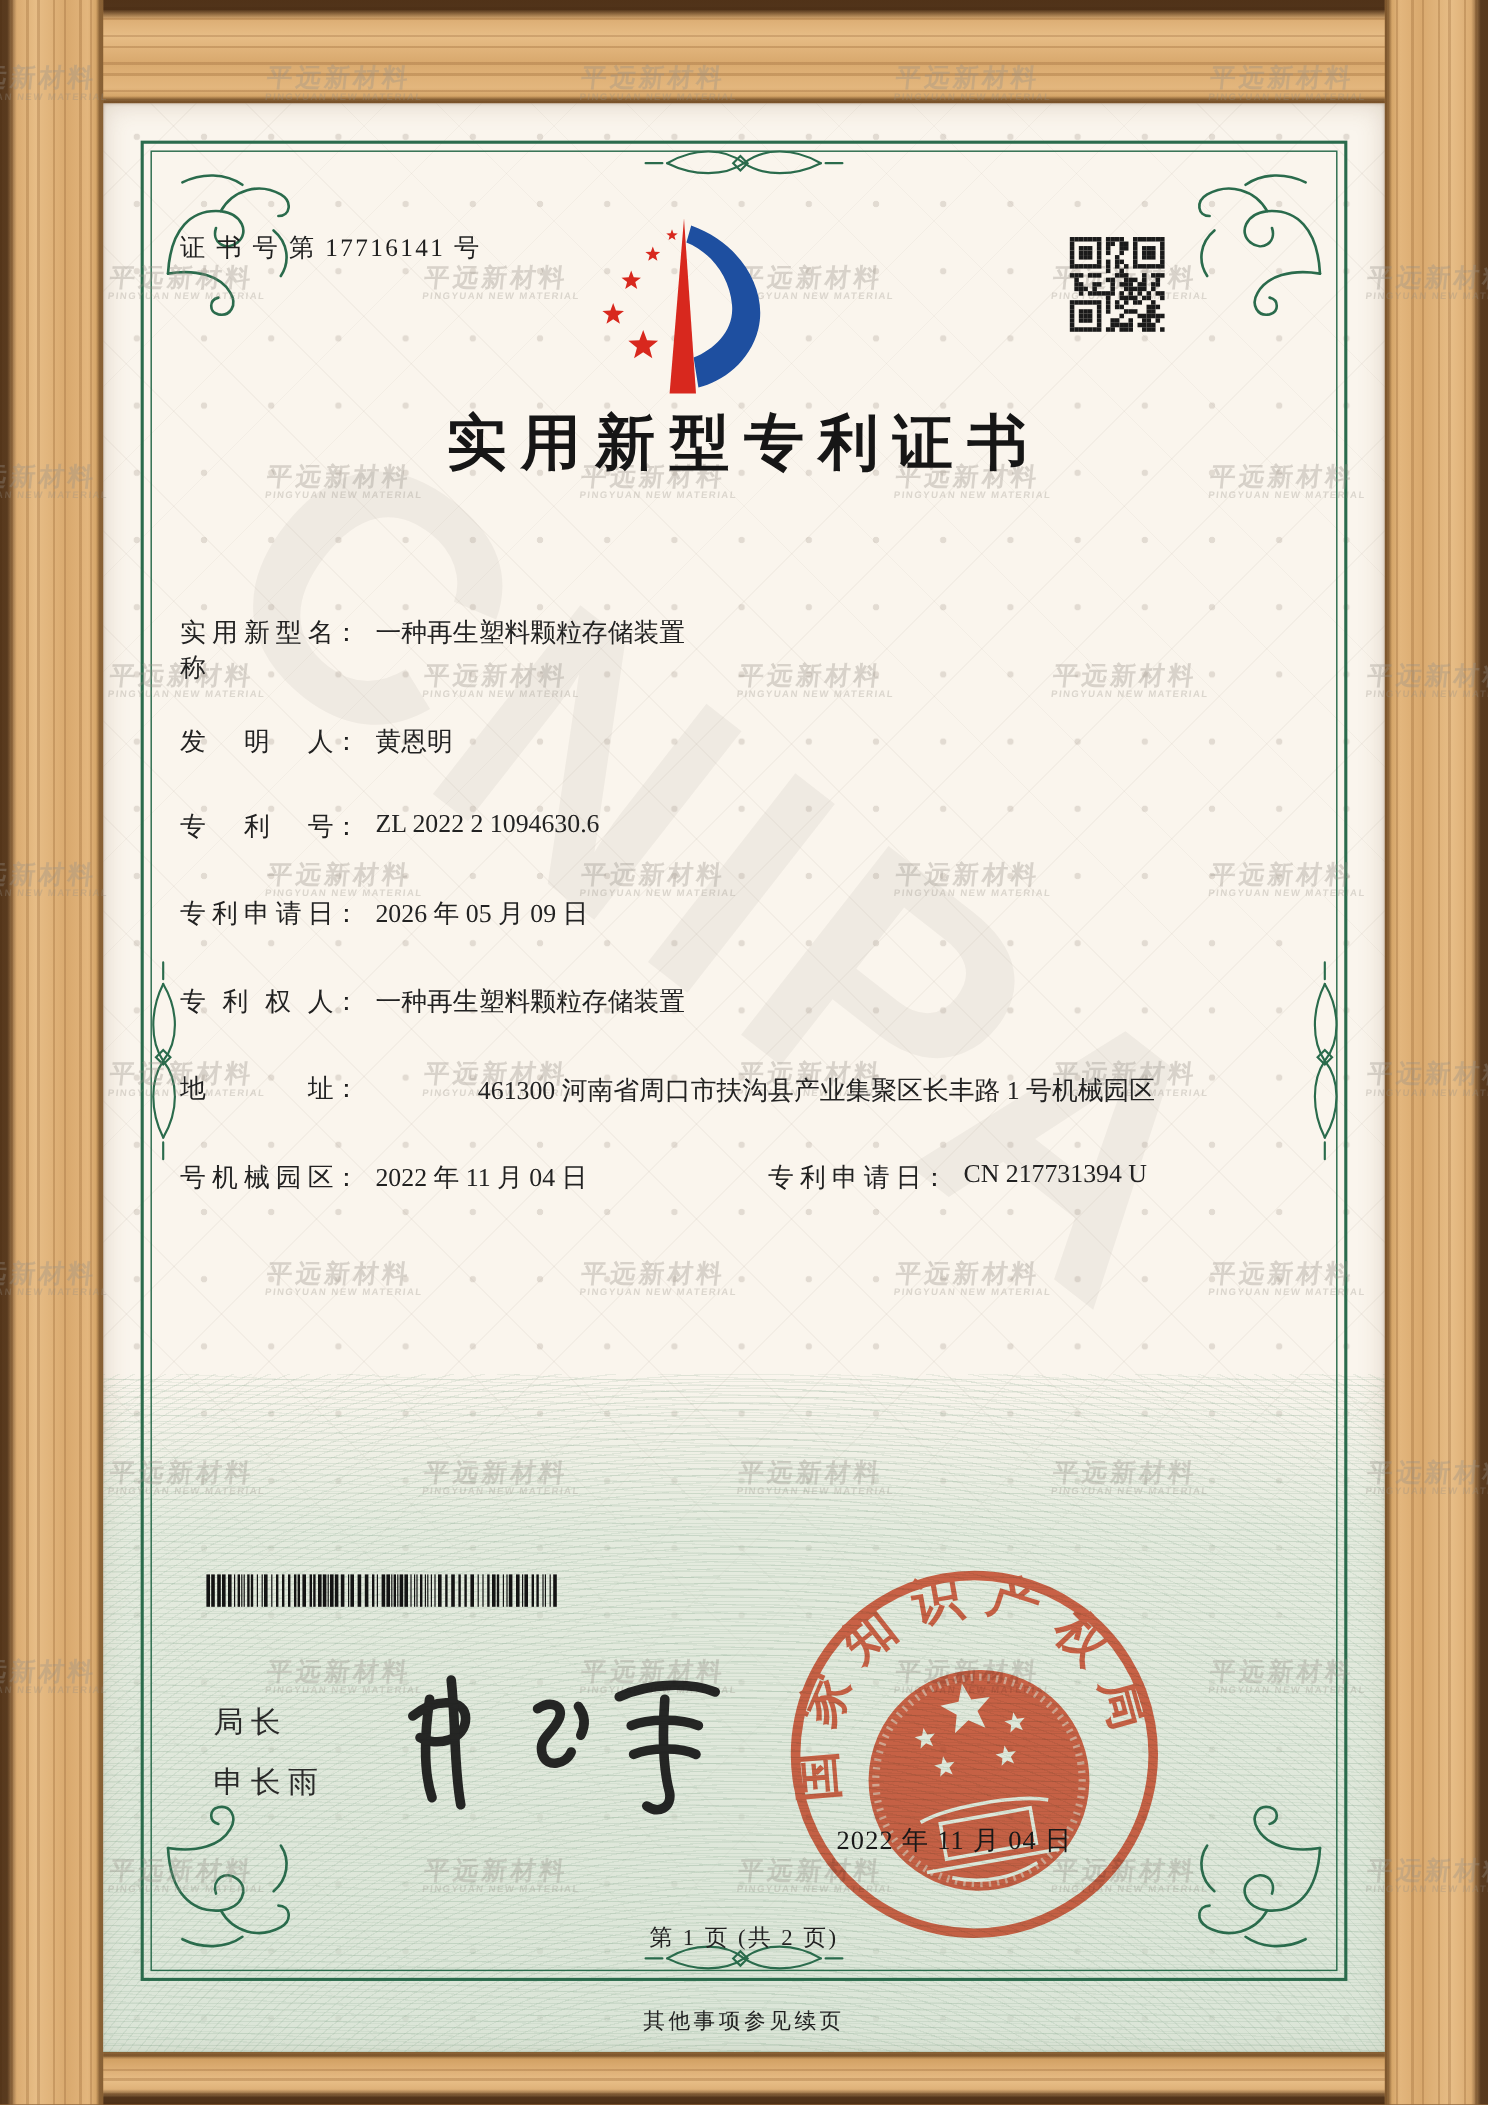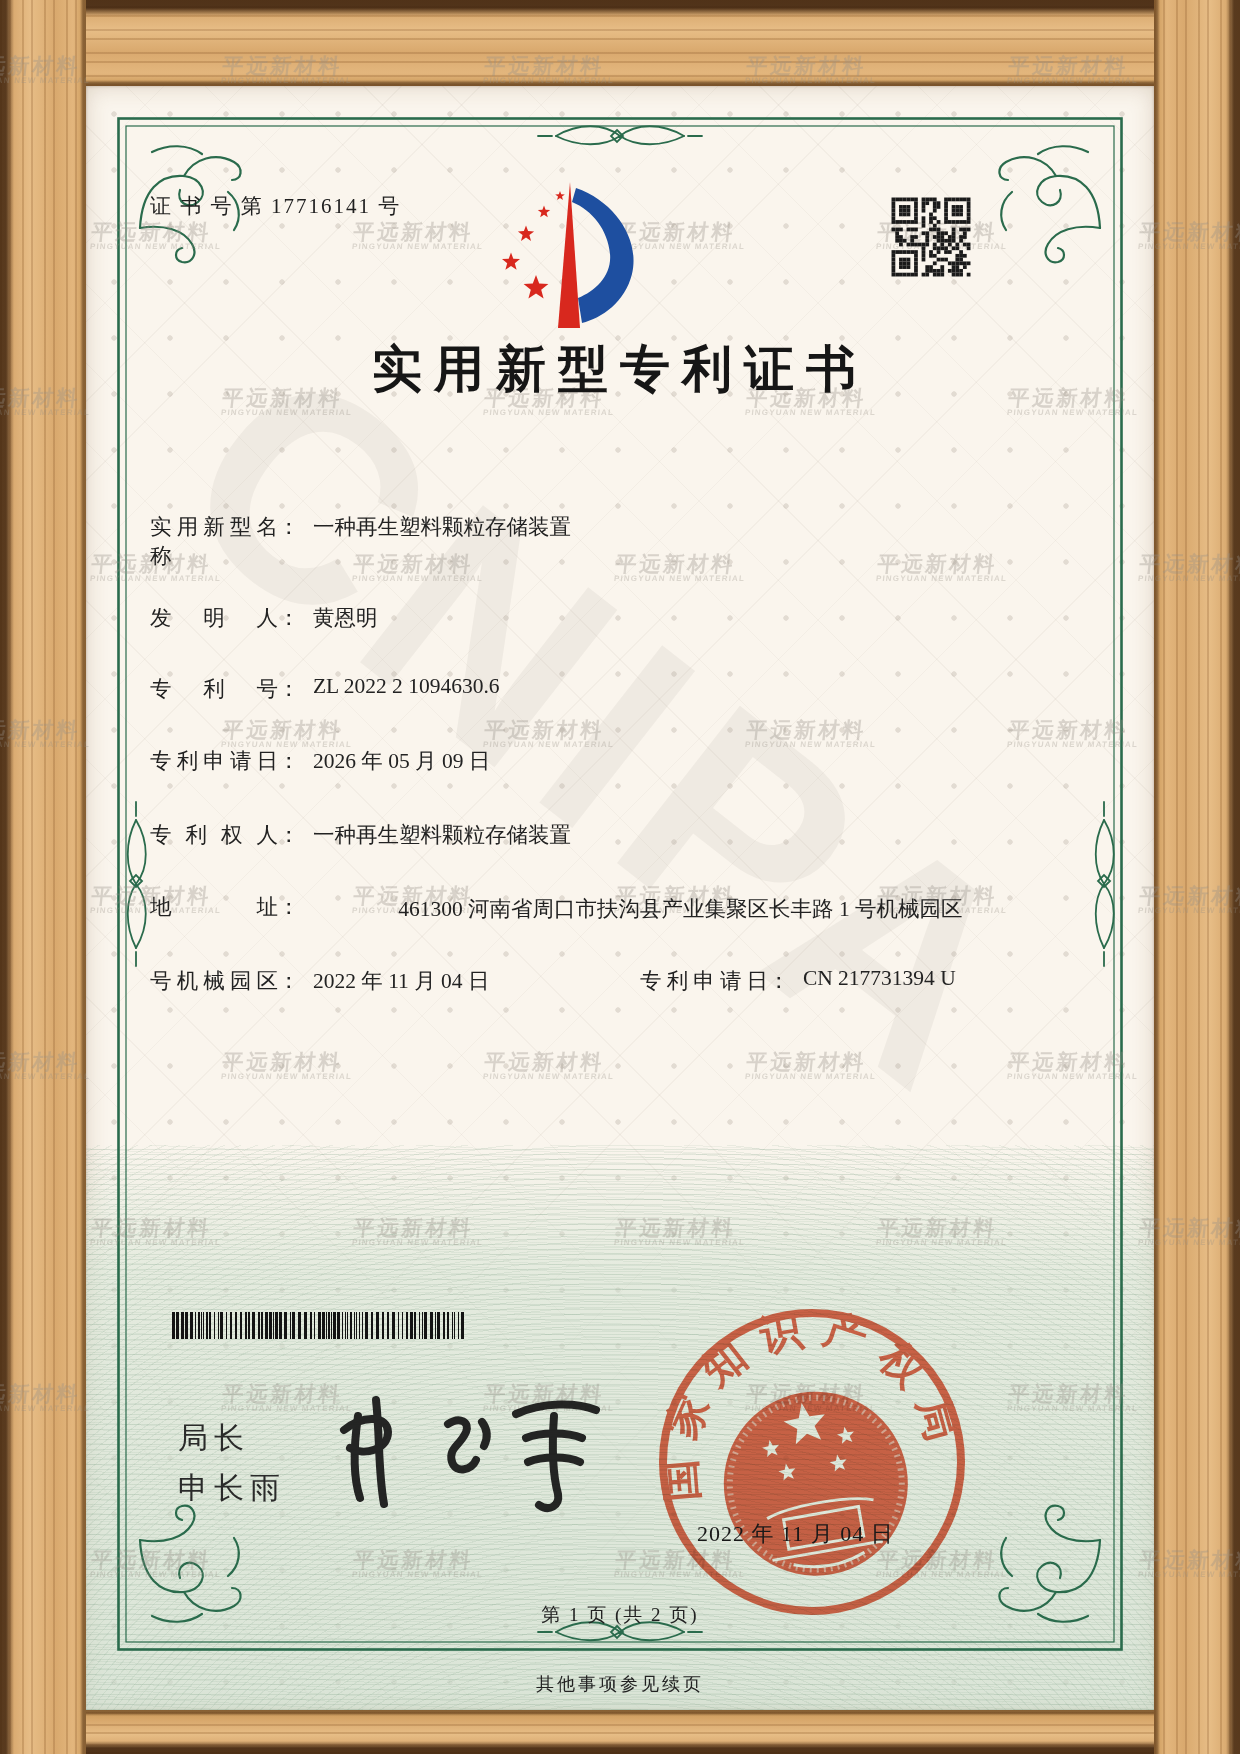--- a/index.html
+++ b/index.html
@@ -73,21 +73,21 @@
   .colon{display:inline-block;vertical-align:top;}
   .val{display:inline-block;margin-left:8px;vertical-align:top;}
   #row-addr .val{width:735px;line-height:35px;text-align:center;}
   #row-grant .pair2{position:absolute;left:490px;top:0;}
   #paras{left:150px;top:1022px;width:942px;font-size:21.5px;line-height:35.4px;text-align:justify;color:#1d1d1d;z-index:5;}
   #paras p{margin:0;text-indent:2em;}
 
   #barcode{left:172px;top:1312px;width:298px;height:27px;font-size:0;z-index:5;}
   #barcode span{display:inline-block;height:27px;background:#131313;vertical-align:top;}
 
-  .sig-label{left:178px;font-size:30px;letter-spacing:6px;color:#2a2a2a;z-index:6;
+  .sig-label{left:178px;font-size:25px;letter-spacing:6px;color:#2a2a2a;z-index:6;
     font-family:Liberation Sans, sans-serif;font-weight:500;}
   #sig-title{top:1418px;}
   #sig-name{top:1468px;}
   #sig-svg{position:absolute;left:330px;top:1378px;z-index:6;}
 
   #seal-svg{position:absolute;left:652px;top:1302px;z-index:6;mix-blend-mode:multiply;opacity:.9;}
   #seal-date{left:697px;top:1519px;font-size:22px;letter-spacing:1px;color:#181818;z-index:7;}
 
   #page-num{left:0;top:1602px;width:100%;text-align:center;font-size:19px;letter-spacing:2px;color:#222;}
   #cont-note{left:0;top:1672px;width:100%;text-align:center;font-size:18px;letter-spacing:3px;color:#222;}

